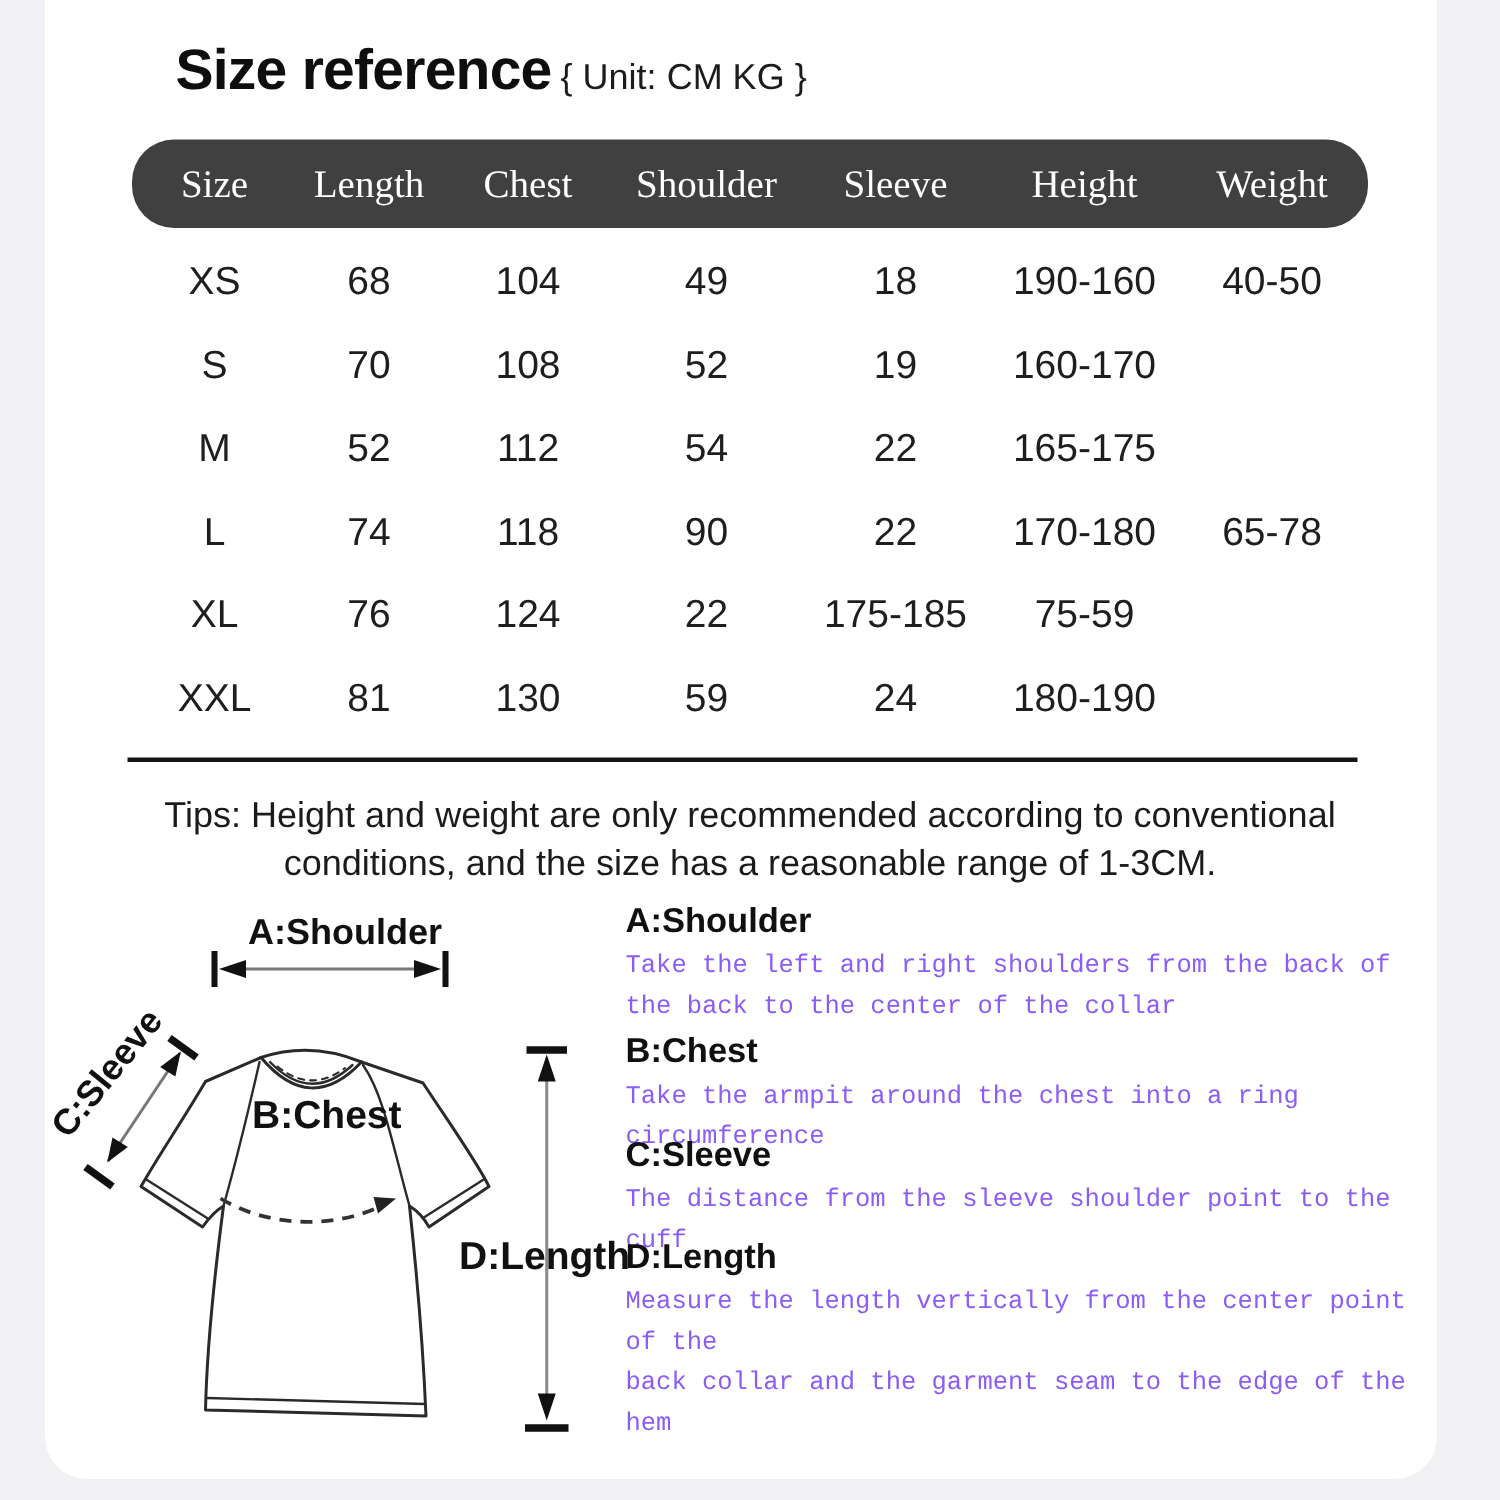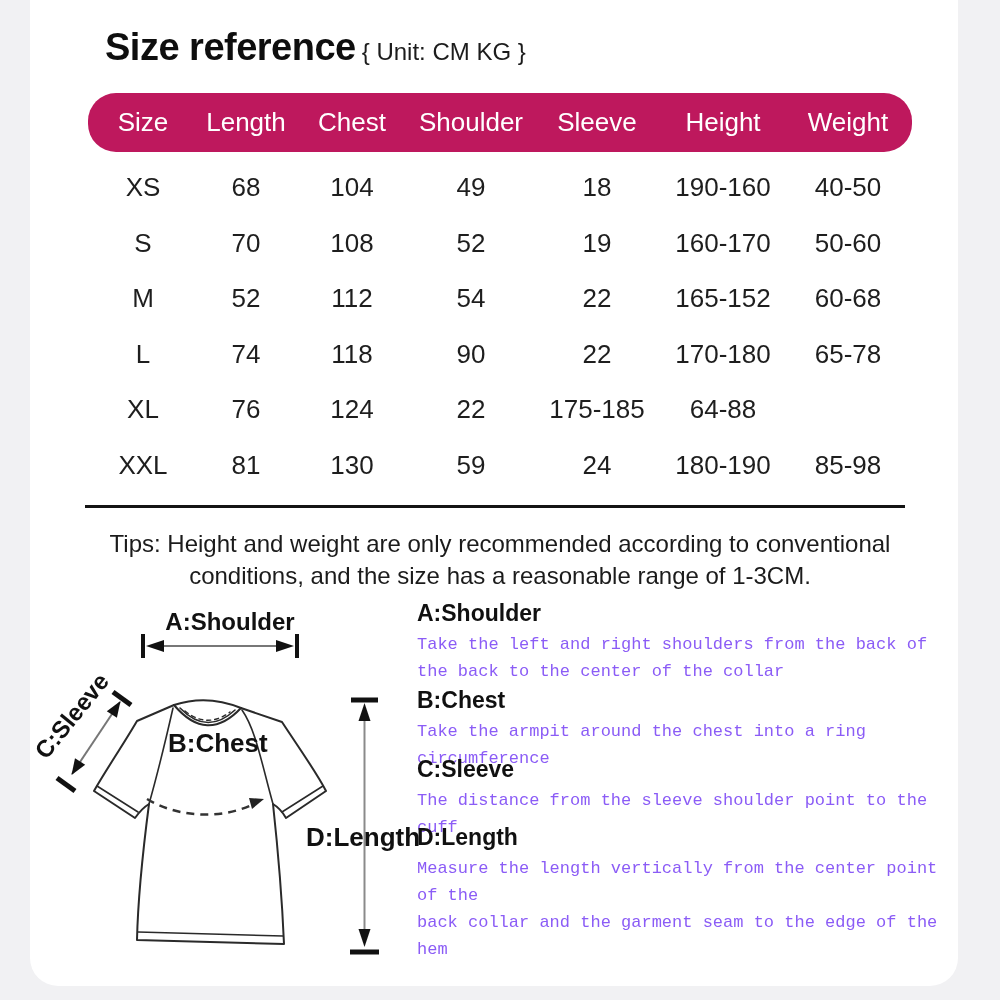--- a/index.html
+++ b/index.html
@@ -10,34 +10,34 @@
     font-family:"Liberation Sans","DejaVu Sans",sans-serif;
     color:#1a1a1a;
     overflow:hidden;
   }
   .card {
     position:absolute; left:30px; top:0; width:928px; height:986px;
     background:#ffffff; border-radius:0 0 28px 28px;
   }
 
   
-  .title-row { position:absolute; left:105px; top:26px; display:flex; align-items:baseline; }
+  .title-row { position:absolute; left:117px; top:26px; display:flex; align-items:baseline; }
   .page-title { font-size:38px; font-weight:bold; letter-spacing:-0.5px; color:#0e0e0e; }
   .unit-note { font-size:24px; color:#1c1c1c; margin-left:6px; }
 
   
   .grid7 {
     display:grid;
     grid-template-columns:110px 96px 116px 122px 130px 122px 128px;
     width:824px;
   }
   .thead {
     position:absolute; left:88px; top:93px; height:59px;
-    background:#be185d; border-radius:28px;
-    color:#ffffff; font-size:26px;
+    background:#404040; border-radius:28px;
+    color:#ffffff; font-size:26px;font-family:Liberation Serif, serif;
   }
   .thead .cell { display:flex; align-items:center; justify-content:center; height:59px; }
   .tbody { position:absolute; left:88px; top:160px; }
   .trow { height:55.5px;text-align:center; }
   .trow .cell {
     display:flex; align-items:center; justify-content:center;
     font-size:26px; color:#1e1e1e; height:55.5px;
   }
 
   .divider { position:absolute; left:85px; top:505px; width:820px; height:3px; background:#141414; }
@@ -92,56 +92,53 @@
     <div class="cell">190-160</div>
     <div class="cell">40-50</div>
   </div>
   <div class="trow grid7">
     <div class="cell">S</div>
     <div class="cell">70</div>
     <div class="cell">108</div>
     <div class="cell">52</div>
     <div class="cell">19</div>
     <div class="cell">160-170</div>
-    <div class="cell">50-60</div>
   </div>
   <div class="trow grid7">
     <div class="cell">M</div>
     <div class="cell">52</div>
     <div class="cell">112</div>
     <div class="cell">54</div>
     <div class="cell">22</div>
-    <div class="cell">165-152</div>
-    <div class="cell">60-68</div>
+    <div class="cell">165-175</div>
   </div>
   <div class="trow grid7">
     <div class="cell">L</div>
     <div class="cell">74</div>
     <div class="cell">118</div>
     <div class="cell">90</div>
     <div class="cell">22</div>
     <div class="cell">170-180</div>
     <div class="cell">65-78</div>
   </div>
   <div class="trow grid7">
     <div class="cell">XL</div>
     <div class="cell">76</div>
     <div class="cell">124</div>
     <div class="cell">22</div>
     <div class="cell">175-185</div>
-    <div class="cell">64-88</div>
+    <div class="cell">75-59</div>
   </div>
   <div class="trow grid7">
     <div class="cell">XXL</div>
     <div class="cell">81</div>
     <div class="cell">130</div>
     <div class="cell">59</div>
     <div class="cell">24</div>
     <div class="cell">180-190</div>
-    <div class="cell">85-98</div>
   </div>
 </div>
 
 <div class="divider"></div>
 
 <div class="tips">
   <div>Tips: Height and weight are only recommended according to conventional</div>
   <div>conditions, and the size has a reasonable range of 1-3CM.</div>
 </div>
 

